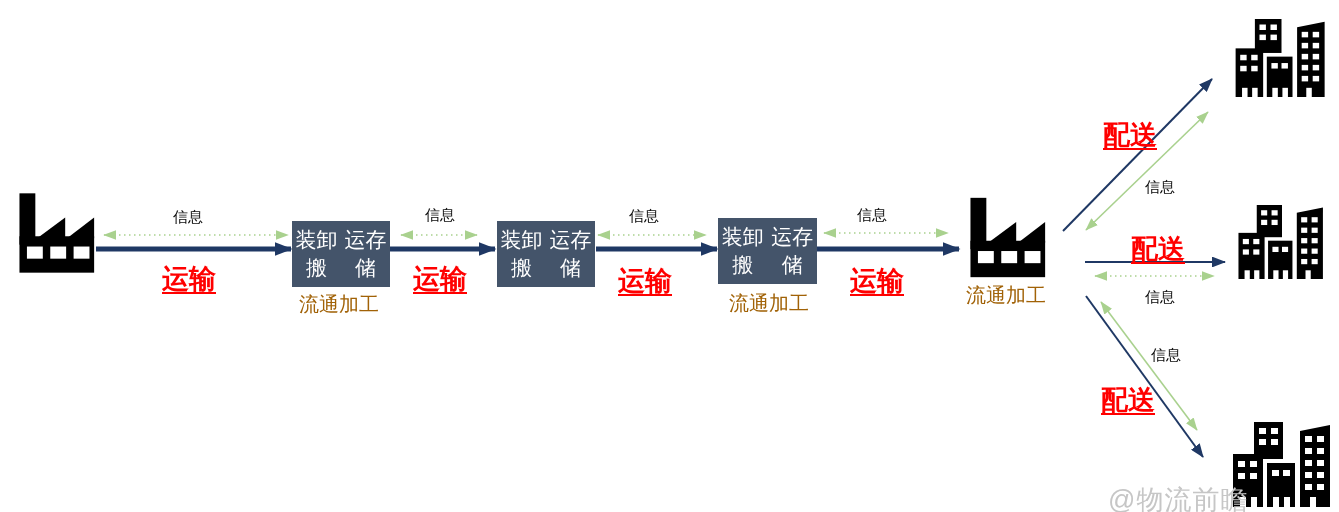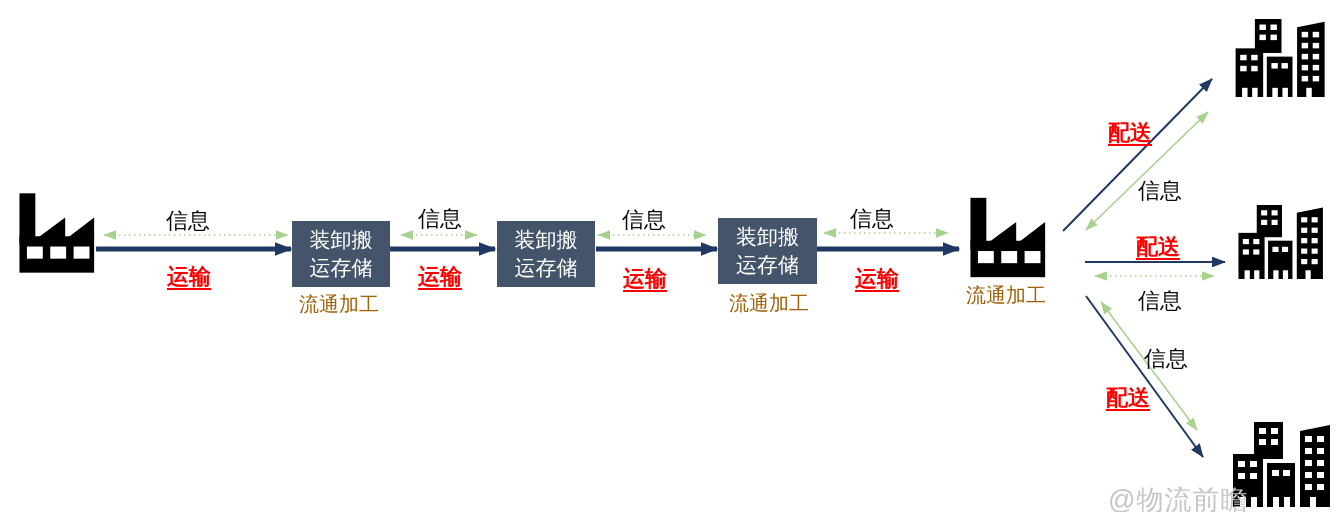--- a/index.html
+++ b/index.html
@@ -3,25 +3,25 @@
 <meta charset="utf-8">
 <style>
   html,body{margin:0;padding:0;background:#ffffff;}
   .canvas{
     position:relative;width:1339px;height:512px;background:#ffffff;overflow:hidden;
     font-family:"Liberation Sans","DejaVu Sans",sans-serif;
   }
   .arrow-layer{position:absolute;left:0;top:0;width:1339px;height:512px;pointer-events:none;}
   .abs{position:absolute;}
   .label{position:absolute;transform:translateX(-50%);white-space:nowrap;line-height:1.15;}
-  .info-label{font-size:22px;color:#0a0a0a;}
-  .red-label{font-size:22px;font-weight:bold;text-decoration:underline;text-decoration-thickness:2px;text-underline-offset:4px;}
+  .info-label{font-size:15px;color:#0a0a0a;}
+  .red-label{font-size:27px;font-weight:bold;text-decoration:underline;text-decoration-thickness:2px;text-underline-offset:4px;}
   .proc-label{font-size:20px;color:#a16207;}
   .node-box{
-    position:absolute;display:flex;flex-direction:column;align-items:center;justify-content:center;
+    position:absolute;display:flex;flex-direction:row;align-items:center;
     color:#ffffff;font-size:21px;line-height:28px;text-align:center;font-family:Liberation Serif, serif;
   }
   .watermark{position:absolute;font-size:27px;letter-spacing:1px;}
 </style>
 </head>
 <body>
 
 <div class="canvas">
 
   <svg class="arrow-layer" viewBox="0 0 1339 512">

